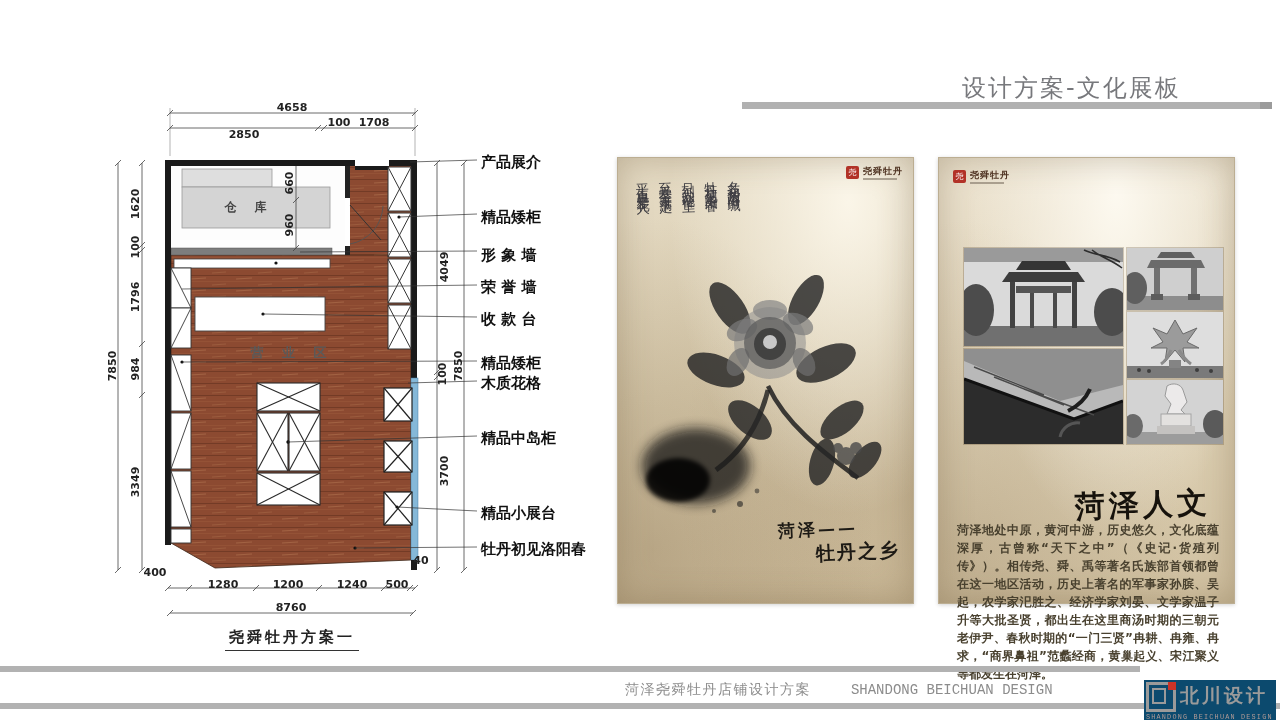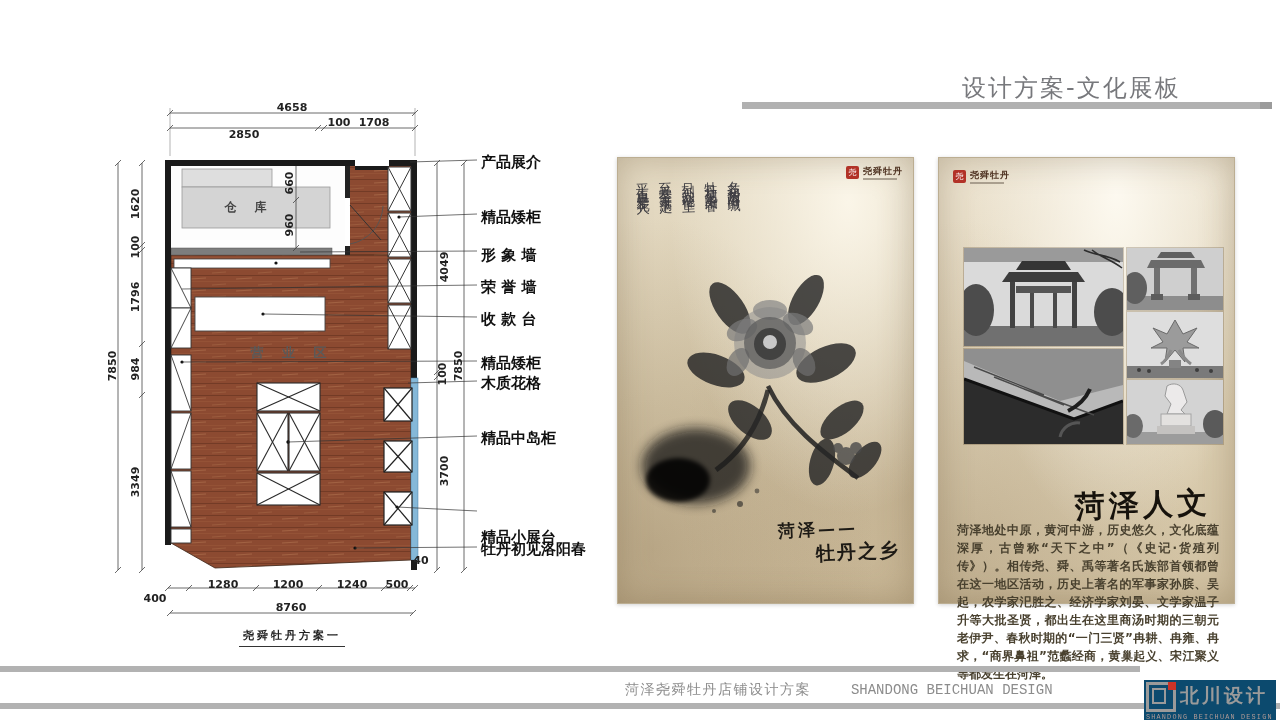--- a/index.html
+++ b/index.html
@@ -14,21 +14,21 @@
 
   
   .plan-wrap{position:absolute;left:0;top:0;width:600px;height:680px;font-weight:bold;}
   .plan-svg{position:absolute;left:0;top:0;}
   .dim{position:absolute;font-size:11px;color:#222;transform:translateX(-50%);white-space:nowrap;}
   .dimv{position:absolute;font-size:11px;color:#222;transform:translate(-50%,-50%) rotate(-90deg);white-space:nowrap;}
   .callout{position:absolute;left:481px;font-size:15px;color:#111;white-space:nowrap;}
   .room-label{position:absolute;transform:translate(-50%,-50%);font-size:12px;color:#444;
               letter-spacing:7px;white-space:nowrap;}
   .plan-caption{position:absolute;left:292px;top:628px;transform:translateX(-50%);
-                font-size:11px;color:#222;letter-spacing:3px;border-bottom:1.5px solid #333;
+                font-size:15px;color:#222;letter-spacing:3px;border-bottom:1.5px solid #333;
                 padding:0 4px 3px 4px;white-space:nowrap;}
 
   
   .poster{position:absolute;top:157px;width:295px;height:445px;border:1px solid #bcae92;
           box-shadow:0 1px 4px rgba(0,0,0,.18), inset 0 0 34px rgba(101,79,43,.32);
           background:
             radial-gradient(ellipse at 78% 10%, rgba(255,251,240,.85), rgba(255,251,240,0) 55%),
             radial-gradient(ellipse at 12% 88%, rgba(120,95,60,.30), rgba(120,95,60,0) 60%),
             radial-gradient(ellipse at 90% 72%, rgba(140,115,80,.20), rgba(0,0,0,0) 55%),
             linear-gradient(160deg,#e6dcc6 0%,#dacdb0 45%,#cebd9c 100%);}
@@ -259,40 +259,40 @@
     <span class="dimv" style="left:135px;top:482px">3349</span>
 
     <span class="dimv" style="left:444px;top:267px">4049</span>
     <span class="dimv" style="left:442px;top:374px">100</span>
     <span class="dimv" style="left:444px;top:471px">3700</span>
     <span class="dimv" style="left:458px;top:366px">7850</span>
 
     <span class="dimv" style="left:289px;top:183px">660</span>
     <span class="dimv" style="left:289px;top:225px">960</span>
 
-    <span class="dim" style="left:155px;top:592px">400</span>
+    <span class="dim" style="left:155px;top:566px">400</span>
     <span class="dim" style="left:223px;top:578px">1280</span>
     <span class="dim" style="left:288px;top:578px">1200</span>
     <span class="dim" style="left:352px;top:578px">1240</span>
     <span class="dim" style="left:397px;top:578px">500</span>
     <span class="dim" style="left:421px;top:554px">40</span>
     <span class="dim" style="left:291px;top:601px">8760</span>
 
     <span class="room-label" style="left:249px;top:207px">仓 库</span>
     <span class="room-label" style="left:292px;top:353px;color:#5a5a5a;font-size:13px">营 业 区</span>
 
     <span class="callout" style="top:153px">产品展介</span>
     <span class="callout" style="top:208px">精品矮柜</span>
     <span class="callout" style="top:246px">形 象 墙</span>
     <span class="callout" style="top:278px">荣 誉 墙</span>
     <span class="callout" style="top:310px">收 款 台</span>
     <span class="callout" style="top:354px">精品矮柜</span>
     <span class="callout" style="top:374px">木质花格</span>
     <span class="callout" style="top:429px">精品中岛柜</span>
-    <span class="callout" style="top:528px">精品小展台</span>
+    <span class="callout" style="top:504px">精品小展台</span>
     <span class="callout" style="top:540px">牡丹初见洛阳春</span>
 
     <div class="plan-caption">尧舜牡丹方案一</div>
   </div>
 
   <div class="poster" id="poster-left">
     <div class="brand" style="right:10px;top:8px">
       <div class="seal">尧</div>
       <div>
         <div class="bname">尧舜牡丹</div>

